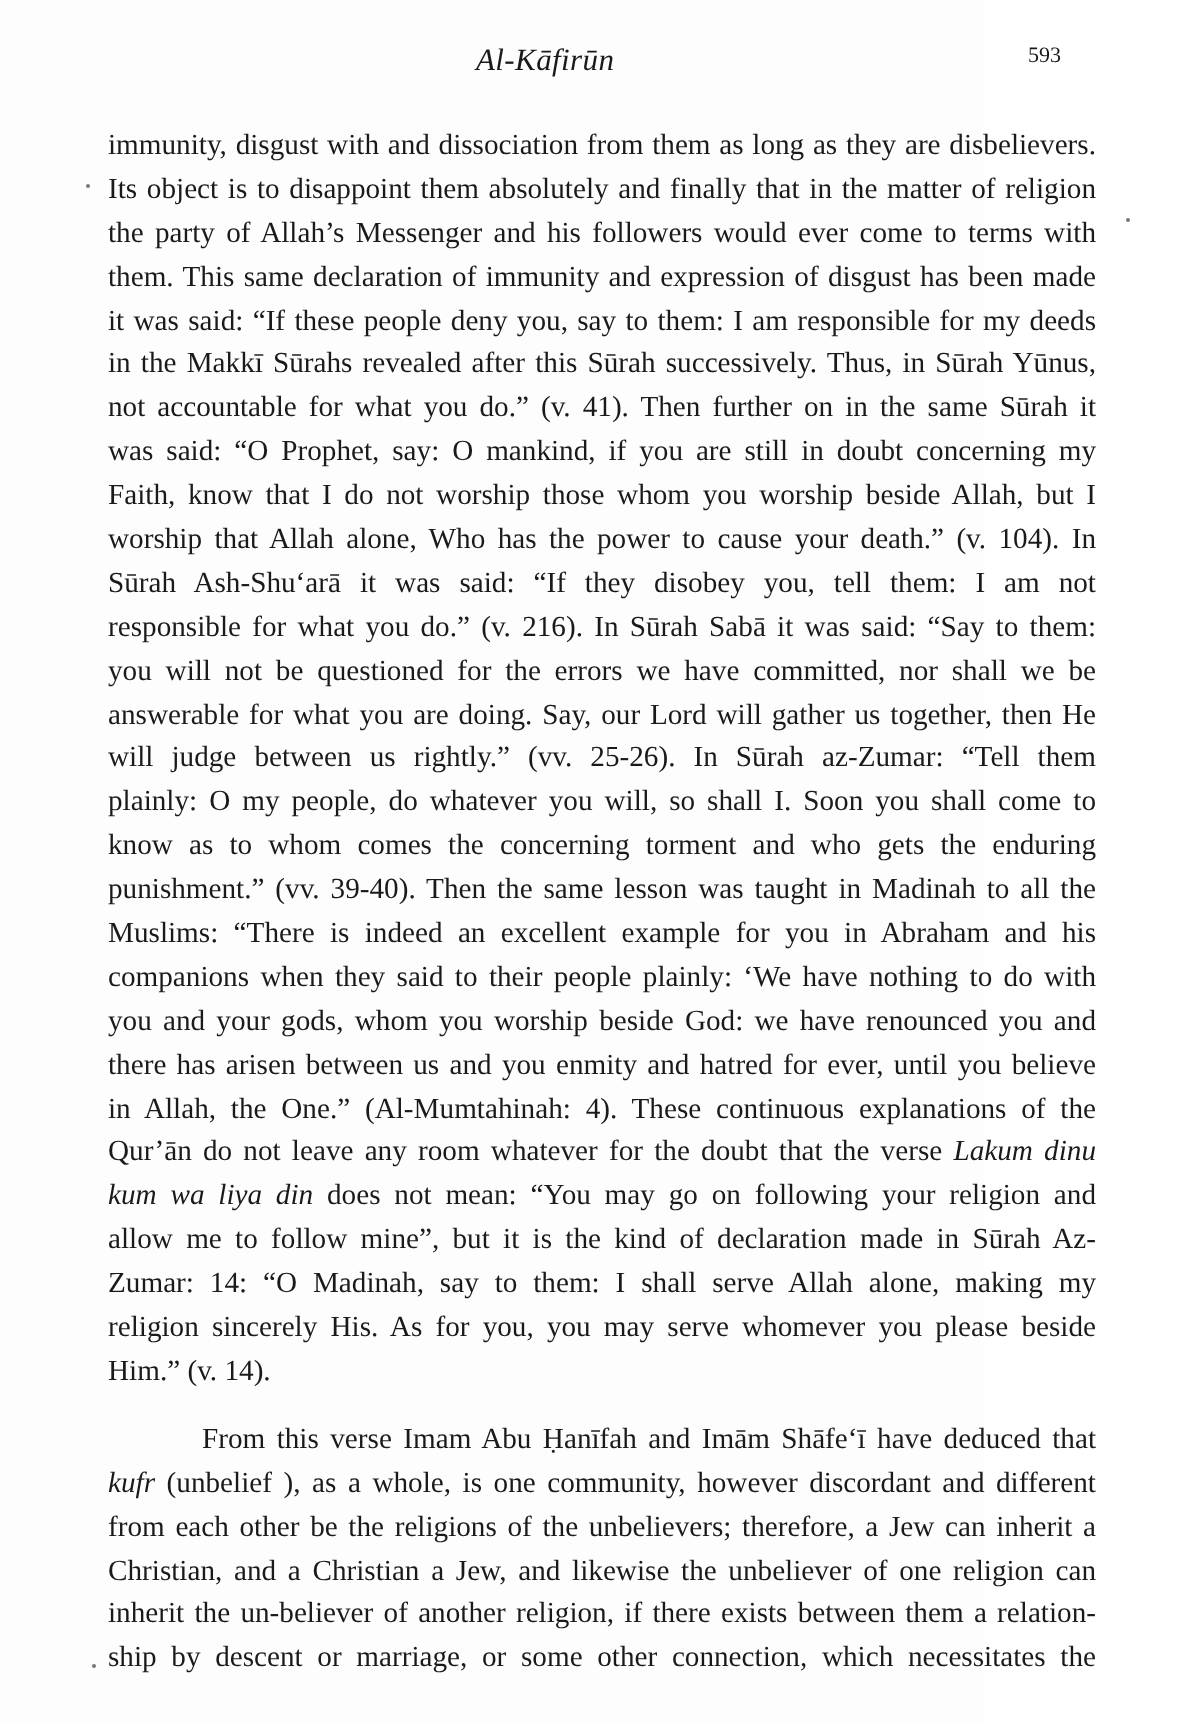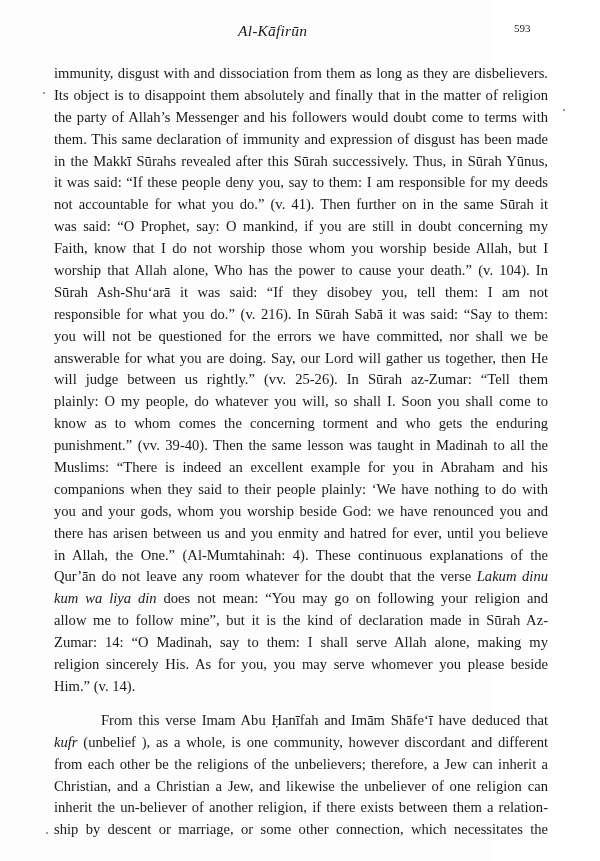--- a/index.html
+++ b/index.html
@@ -84,24 +84,24 @@
   <div class="running-header">
     <span class="running-title">Al-Kāfirūn</span>
     <span class="page-number">593</span>
   </div>
 
   <div class="body-text">
 
     <div>
       <span class="line">immunity, disgust with and dissociation from them as long as they are disbelievers.</span>
       <span class="line">Its  object   is to disappoint them absolutely and finally that in the matter of religion</span>
-      <span class="line">the  party  of   Allah’s Messenger and his followers would doubt come to terms with</span>
+      <span class="line">the  party  of   Allah’s Messenger and his followers would ever come to terms with</span>
       <span class="line">them.   This same declaration of immunity and expression of disgust has been made</span>
+      <span class="line">it   was said: “If these people deny you, say to them: I am responsible for my deeds</span>
       <span class="line">in   the Makkī Sūrahs revealed after this Sūrah successively. Thus, in Sūrah Yūnus,</span>
-      <span class="line">it   was said: “If these people deny you, say to them: I am responsible for my deeds</span>
       <span class="line">not  accountable  for  what  you  do.” (v. 41). Then further on in the same Sūrah it</span>
       <span class="line">was  said:  “O  Prophet,  say:  O  mankind, if you are still in doubt concerning my</span>
       <span class="line">Faith,  know  that  I  do  not   worship those whom you worship beside Allah, but I</span>
       <span class="line">worship  that  Allah  alone,   Who has the power to cause your death.” (v. 104). In</span>
       <span class="line">Sūrah   Ash-Shu‘arā   it  was  said:  “If  they  disobey  you,  tell  them:  I  am  not</span>
       <span class="line">responsible  for  what   you do.” (v. 216). In Sūrah Sabā it was said: “Say to them:</span>
       <span class="line">you  will  not  be  questioned  for  the  errors   we have committed, nor shall we be</span>
       <span class="line">answerable  for what you are doing. Say, our Lord will gather us together, then He</span>
       <span class="line">will  judge  between  us  rightly.”  (vv.  25-26).  In  Sūrah  az-Zumar:  “Tell them</span>
       <span class="line">plainly:  O  my  people,  do   whatever you will, so shall I. Soon you shall come to</span>

